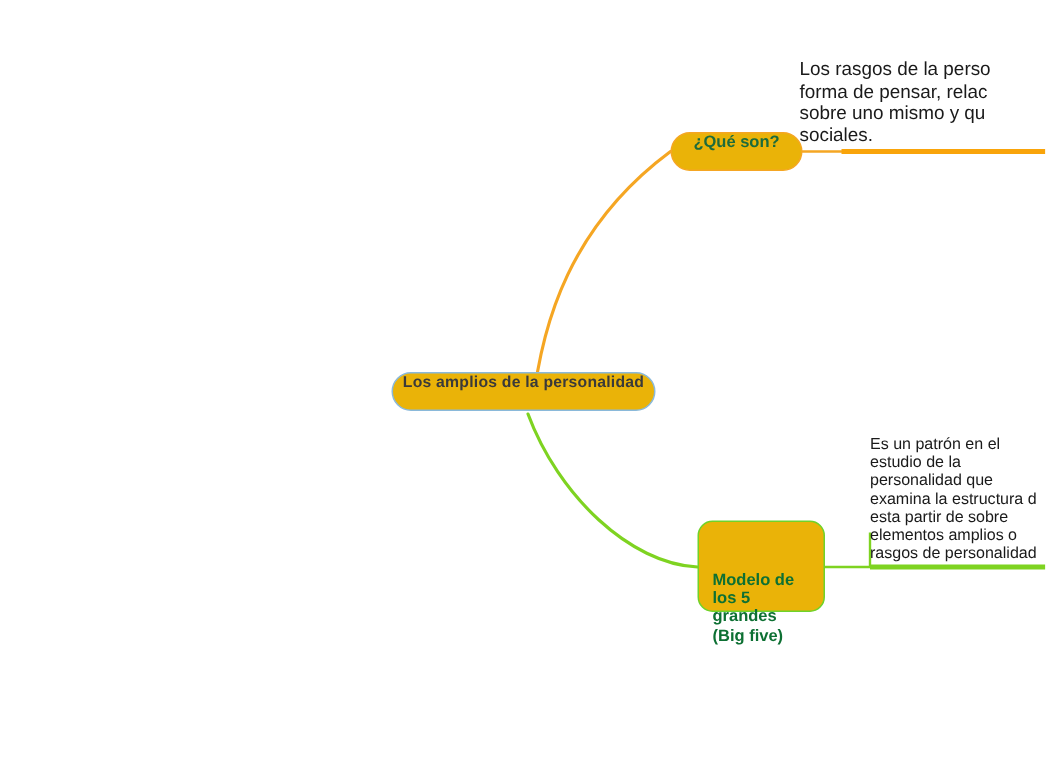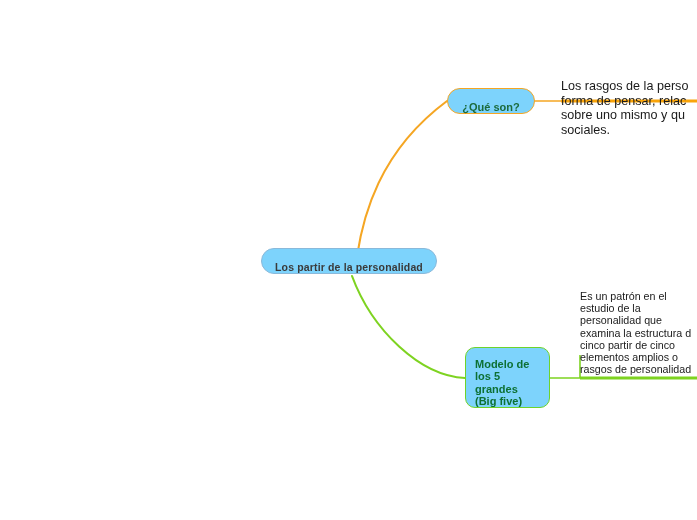--- a/index.html
+++ b/index.html
@@ -22,23 +22,23 @@
     left: 0;
     top: 0;
     width: 697px;
     height: 520px;
     pointer-events: none;
   }
 
   .node {
     position: absolute;
     box-sizing: border-box;
-    background: #7dd3fc;
+    background: #eab308;
     display: flex;
-    align-items: flex-end;
+    align-items: flex-start;
     justify-content: center;
     text-align: center;
   }
 
   
   #node-root {
     left: 261px;
     top: 248px;
     width: 176px;
     height: 26px;
@@ -87,25 +87,24 @@
     margin-top: 33px;
   }
 
   
   .note {
     position: absolute;
     color: #1a1a1a;
     white-space: pre;
   }
   #note-top {
-    left: 561px;
+    left: 533px;
     top: 39px;
     font-size: 12.6px;
     line-height: 14.6px;
-    margin-top: 40px;
   }
   #note-bottom {
     left: 580px;
     top: 290px;
     font-size: 10.7px;
     line-height: 12.2px;
   }
 </style>
 </head>
 <body>
@@ -123,21 +122,21 @@
     <path d="M 352 276 C 372 330 420 376 465 378" fill="none" stroke="#7ed321" stroke-width="2.1" stroke-linecap="round"></path>
 
     <path d="M 550 378 L 580 378" fill="none" stroke="#7ed321" stroke-width="1.6" stroke-linecap="round"></path>
 
     <path d="M 580 378 L 697 378" fill="none" stroke="#7ed321" stroke-width="3.2" stroke-linecap="butt"></path>
 
     <path d="M 580 355 L 580 378" fill="none" stroke="#7ed321" stroke-width="1.6" stroke-linecap="butt"></path>
   </svg>
 
   <div class="node" id="node-root">
-    <span>Los partir de la personalidad</span>
+    <span>Los amplios de la personalidad</span>
   </div>
 
   <div class="node" id="node-que-son">
     <span>¿Qué son?</span>
   </div>
 
   <div class="node" id="node-modelo">
     <span class="label-multiline">Modelo de
 los 5
 grandes
@@ -146,17 +145,17 @@
 
   <div class="note" id="note-top">Los rasgos de la perso
 forma de pensar, relac
 sobre uno mismo y qu
 sociales.</div>
 
   <div class="note" id="note-bottom">Es un patrón en el
 estudio de la
 personalidad que
 examina la estructura d
-cinco partir de cinco
+esta partir de sobre
 elementos amplios o
 rasgos de personalidad</div>
 
 </div>
 
 </body></html>

